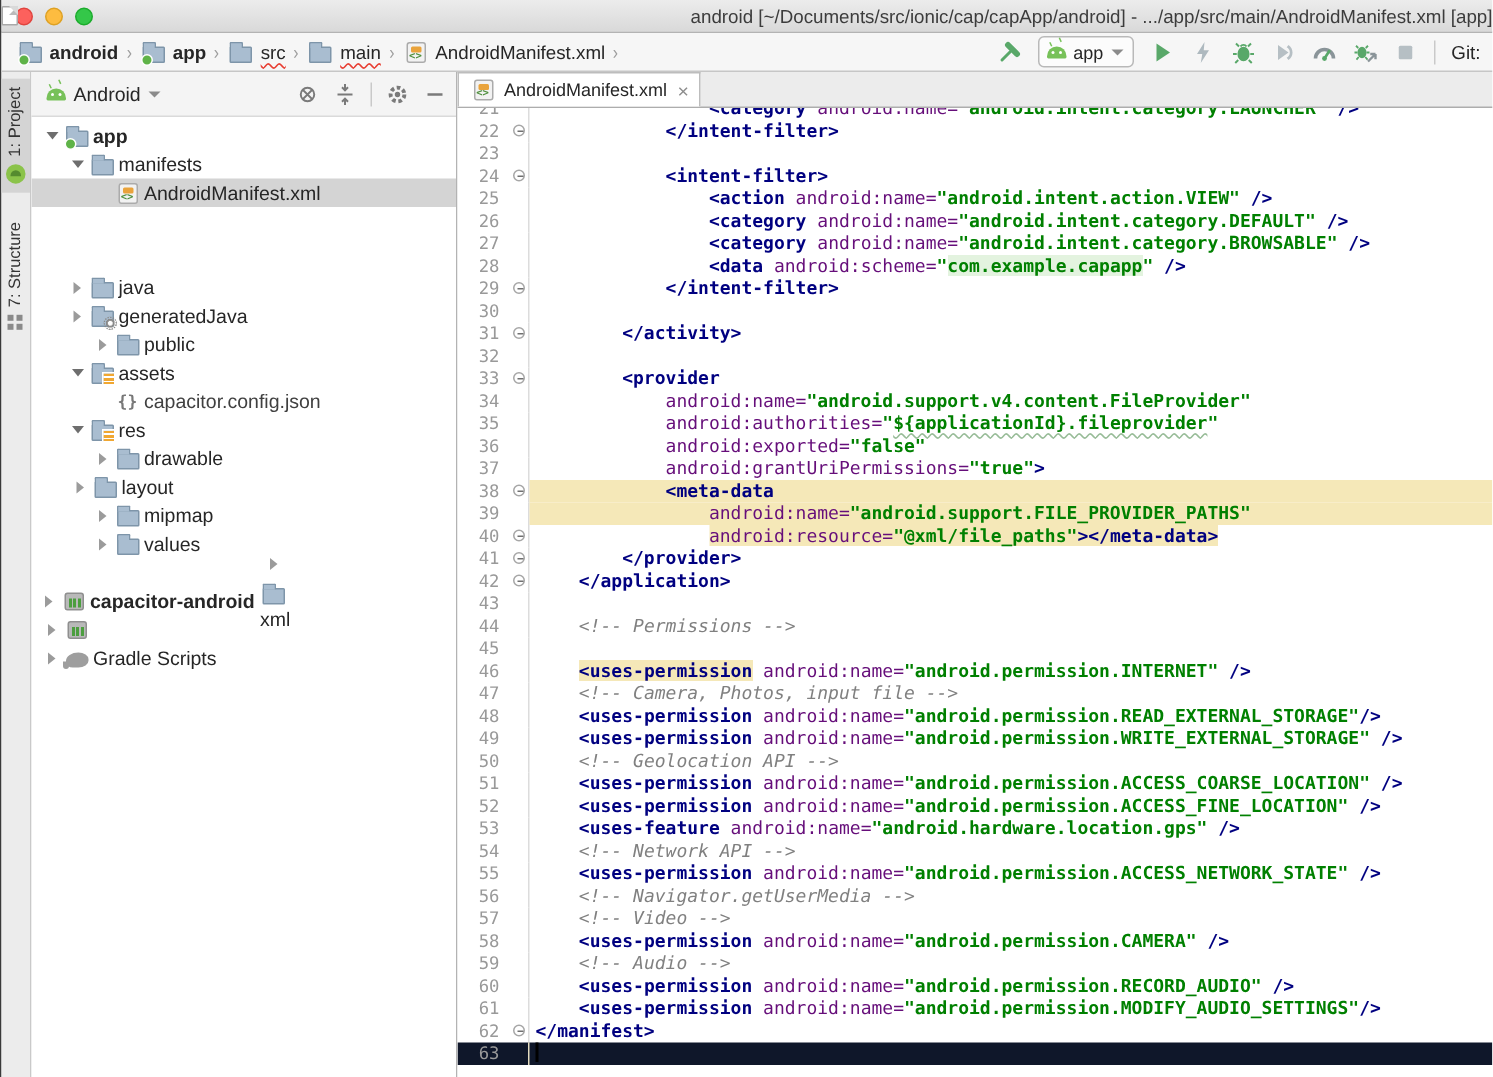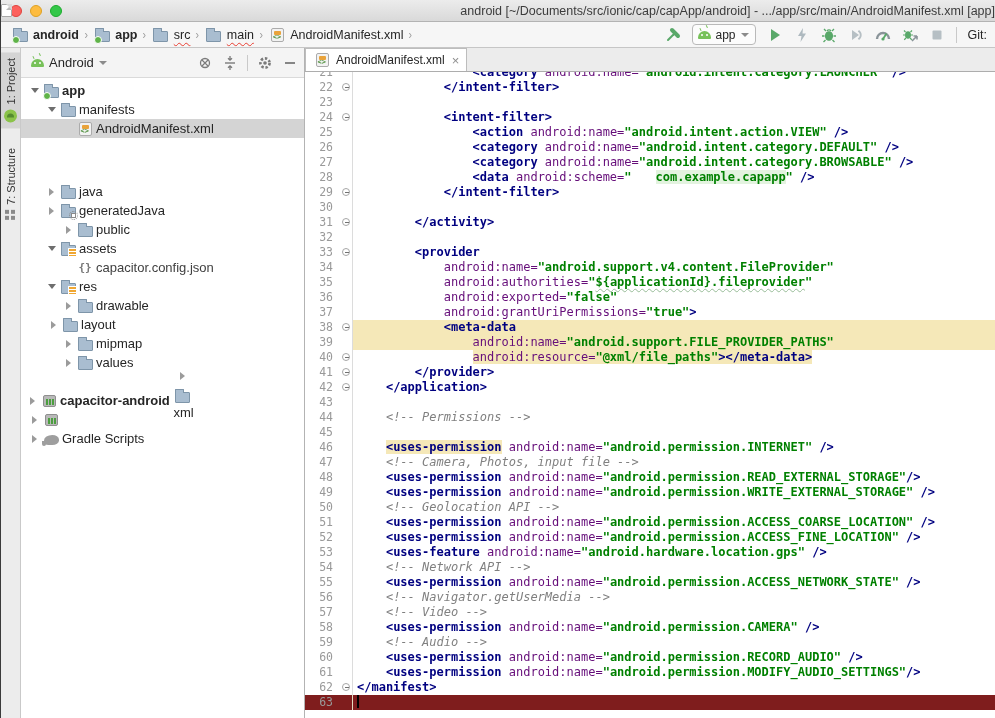--- a/index.html
+++ b/index.html
@@ -98,29 +98,29 @@
   .code-inner { margin-top:-7px; }
   .code-line { display:flex; height:15px; line-height:15px; font-family:"DejaVu Sans Mono",monospace; font-size:12px; }
   .gutter { width:48px; flex:0 0 48px; display:flex; border-right:1px solid #DCDCDC; }
   .ln { width:28px; flex:0 0 28px; text-align:right; color:#999; font-size:11.5px; }
   .foldcol { flex:1; position:relative; }
   .fold-marker { position:absolute; right:2px; top:3px; width:8px; height:8px; border:1px solid #A6A6A6; border-radius:50%; background:#FFF; }
   .fold-marker::after { content:""; position:absolute; left:1.5px; top:3px; width:4px; height:1px; background:#707070; }
   .code-text { white-space:pre; padding-left:4px; }
   .code-line.hl-line .code-text { flex:1; background:#F5E8B8; }
   .hlwrap { background:#F5E8B8; }
-  .code-line.caret-row { background:#7f1d1d; }
+  .code-line.caret-row { background:#0f172a; }
   .code-line.caret-row .gutter { border-right-color:#E4DCC0; }
   .caret-bar { display:inline-block; width:2px; height:13px; background:#000; vertical-align:-2px; }
 
   .seg-s { color:#000; }
   .seg-t { color:#000080; font-weight:bold; }
   .seg-a { color:#660E7A; }
   .seg-v { color:#008000; font-weight:bold; }
-  .seg-vg { color:#008000; font-weight:bold; background:#E3F3DF;margin-left:24px; }
+  .seg-vg { color:#008000; font-weight:bold; background:#E3F3DF; }
   .seg-vw { color:#008000; font-weight:bold; text-decoration:underline wavy #98BC98; text-decoration-thickness:1px; text-underline-offset:2px; }
   .seg-c { color:#808080; font-style:italic; }
   .seg-th { color:#000080; font-weight:bold; background:#F5E8B8; }
 </style>
 </head>
 <body>
 
 <div class="window">
 
   <div class="titlebar">

